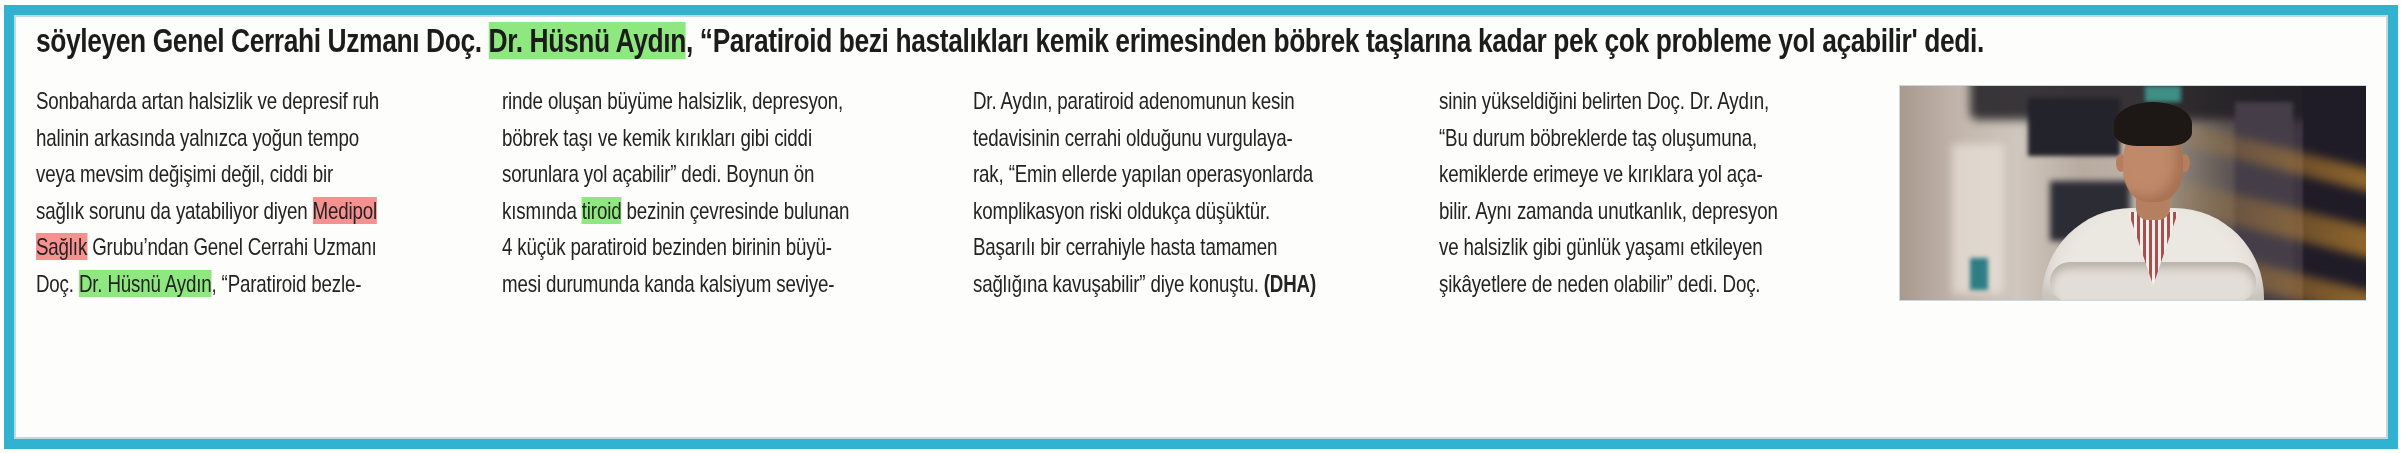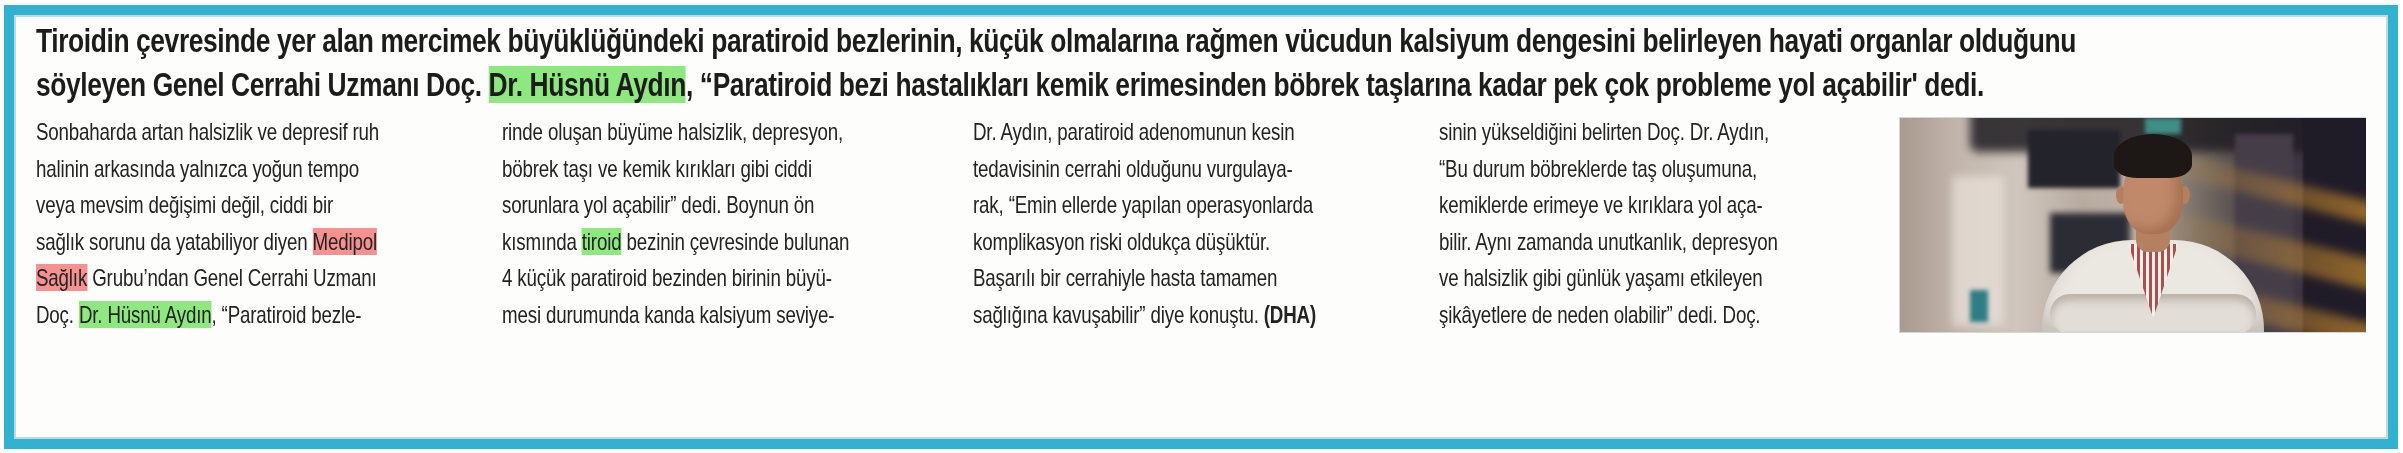--- a/index.html
+++ b/index.html
@@ -15,21 +15,21 @@
   .headline .stretch{display:inline-block;transform:scaleX(.63);transform-origin:left center;
         font-size:96px;font-weight:700;letter-spacing:-1px;color:#1b1b1b;}
 
   
   .subhead{margin-top:2px;color:#1c1c1c;font-weight:700;}
   .subline{height:44px;line-height:44px;white-space:nowrap;overflow:visible;}
   .subline .stretch{display:inline-block;transform:scaleX(.80);transform-origin:left center;
         font-size:33px;letter-spacing:-.5px;}
 
   
-  .bodyrow{display:flex;margin-top:7px;align-items:flex-end;}
+  .bodyrow{display:flex;margin-top:20px;align-items:center;}
   .col{flex:0 0 428px;margin-right:26px;overflow:visible;}
   .col-inner{transform:scaleX(.78);transform-origin:left top;width:128%;
         font-size:24px;line-height:36.5px;color:#232323;letter-spacing:-.2px;}
   .tline{white-space:nowrap;height:36.5px;}
   .hl-green{background:#8fe87f;}
   .hl-red{background:#f59191;}
   .b{font-weight:700;}
 
   
   .photo{flex:0 0 535px;margin-left:0px;height:214px;position:relative;overflow:hidden;
@@ -69,23 +69,20 @@
 </style>
 </head>
 <body>
 
 <div class="page">
   <div class="clip">
     <div class="content">
 
 
       <div class="subhead">
-        <div class="subline">
-          <span class="stretch"><span>Tiroidin çevresinde yer alan mercimek büyüklüğündeki paratiroid bezlerinin, küçük olmalarına rağmen vücudun kalsiyum dengesini belirleyen hayati organlar olduğunu</span></span>
-        </div>
         <div class="subline">
           <span class="stretch"><span>söyleyen Genel Cerrahi Uzmanı Doç. </span><span class="hl-green">Dr. Hüsnü Aydın</span><span>, “Paratiroid bezi hastalıkları kemik erimesinden böbrek taşlarına kadar pek çok probleme yol açabilir' dedi.</span></span>
         </div>
       </div>
 
       <div class="bodyrow">
         <div class="col">
           <div class="col-inner">
               <div class="tline"><span>Sonbaharda artan halsizlik ve depresif ruh</span></div>
               <div class="tline"><span>halinin arkasında yalnızca yoğun tempo</span></div>

